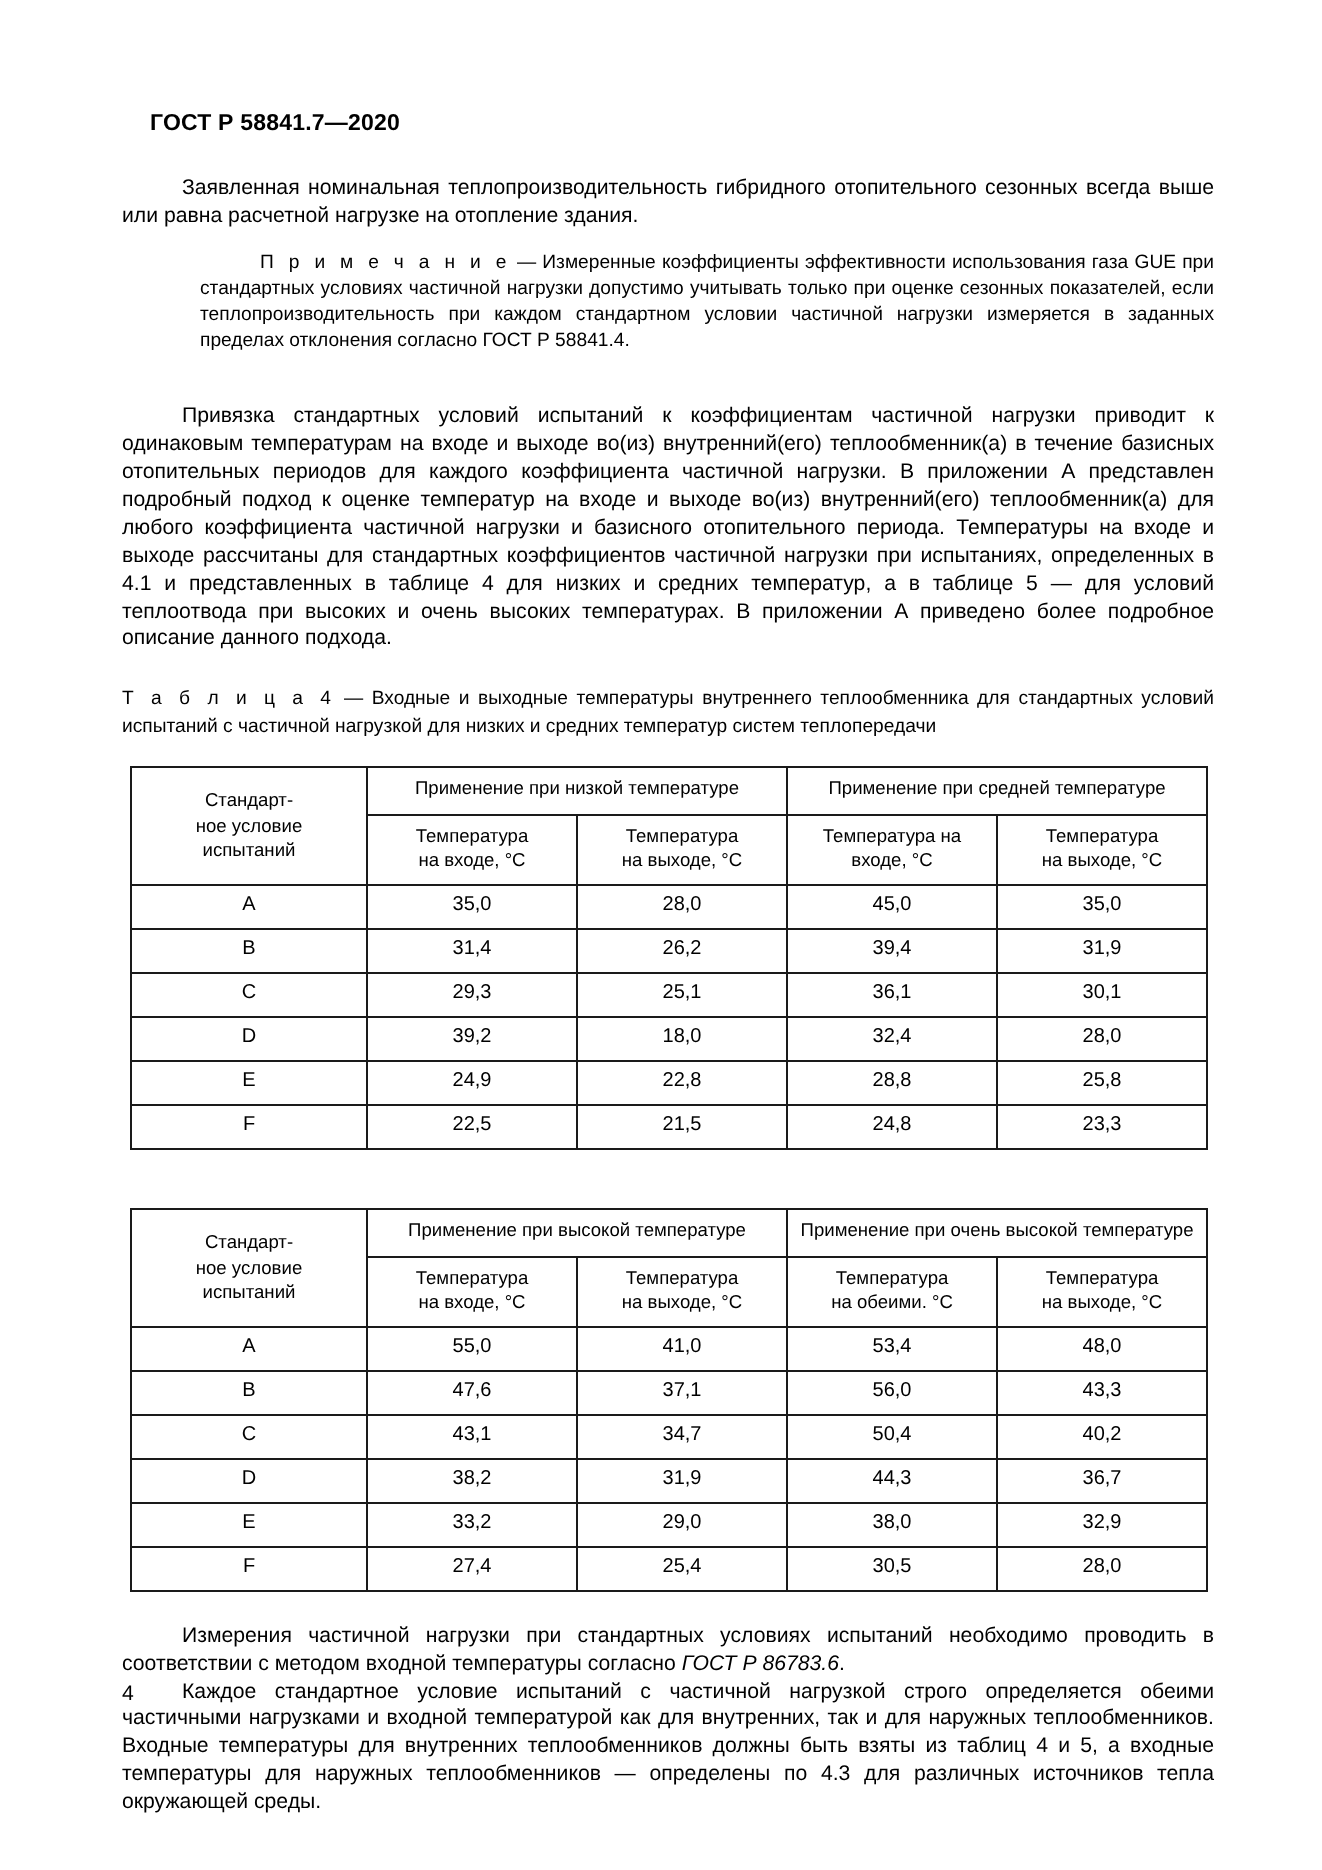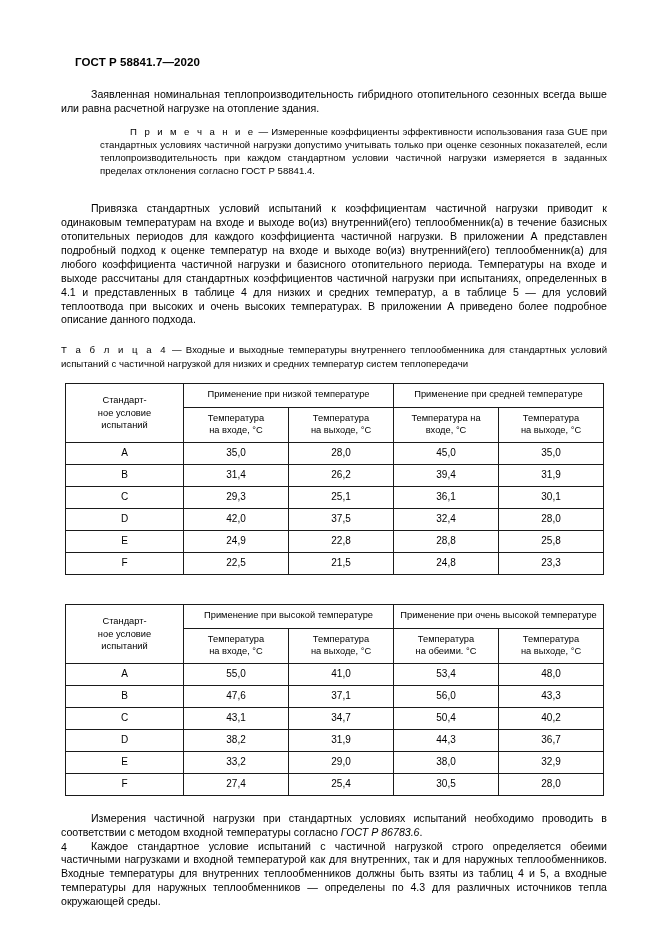--- a/index.html
+++ b/index.html
@@ -197,22 +197,22 @@
         </tr>
         <tr>
           <td class="lbl">C</td>
           <td class="val">29,3</td>
           <td class="val">25,1</td>
           <td class="val">36,1</td>
           <td class="val">30,1</td>
         </tr>
         <tr>
           <td class="lbl">D</td>
-          <td class="val">42,0</td>
-          <td class="val">37,5</td>
+          <td class="val">39,2</td>
+          <td class="val">18,0</td>
           <td class="val">32,4</td>
           <td class="val">28,0</td>
         </tr>
         <tr>
           <td class="lbl">E</td>
           <td class="val">24,9</td>
           <td class="val">22,8</td>
           <td class="val">28,8</td>
           <td class="val">25,8</td>
         </tr>

